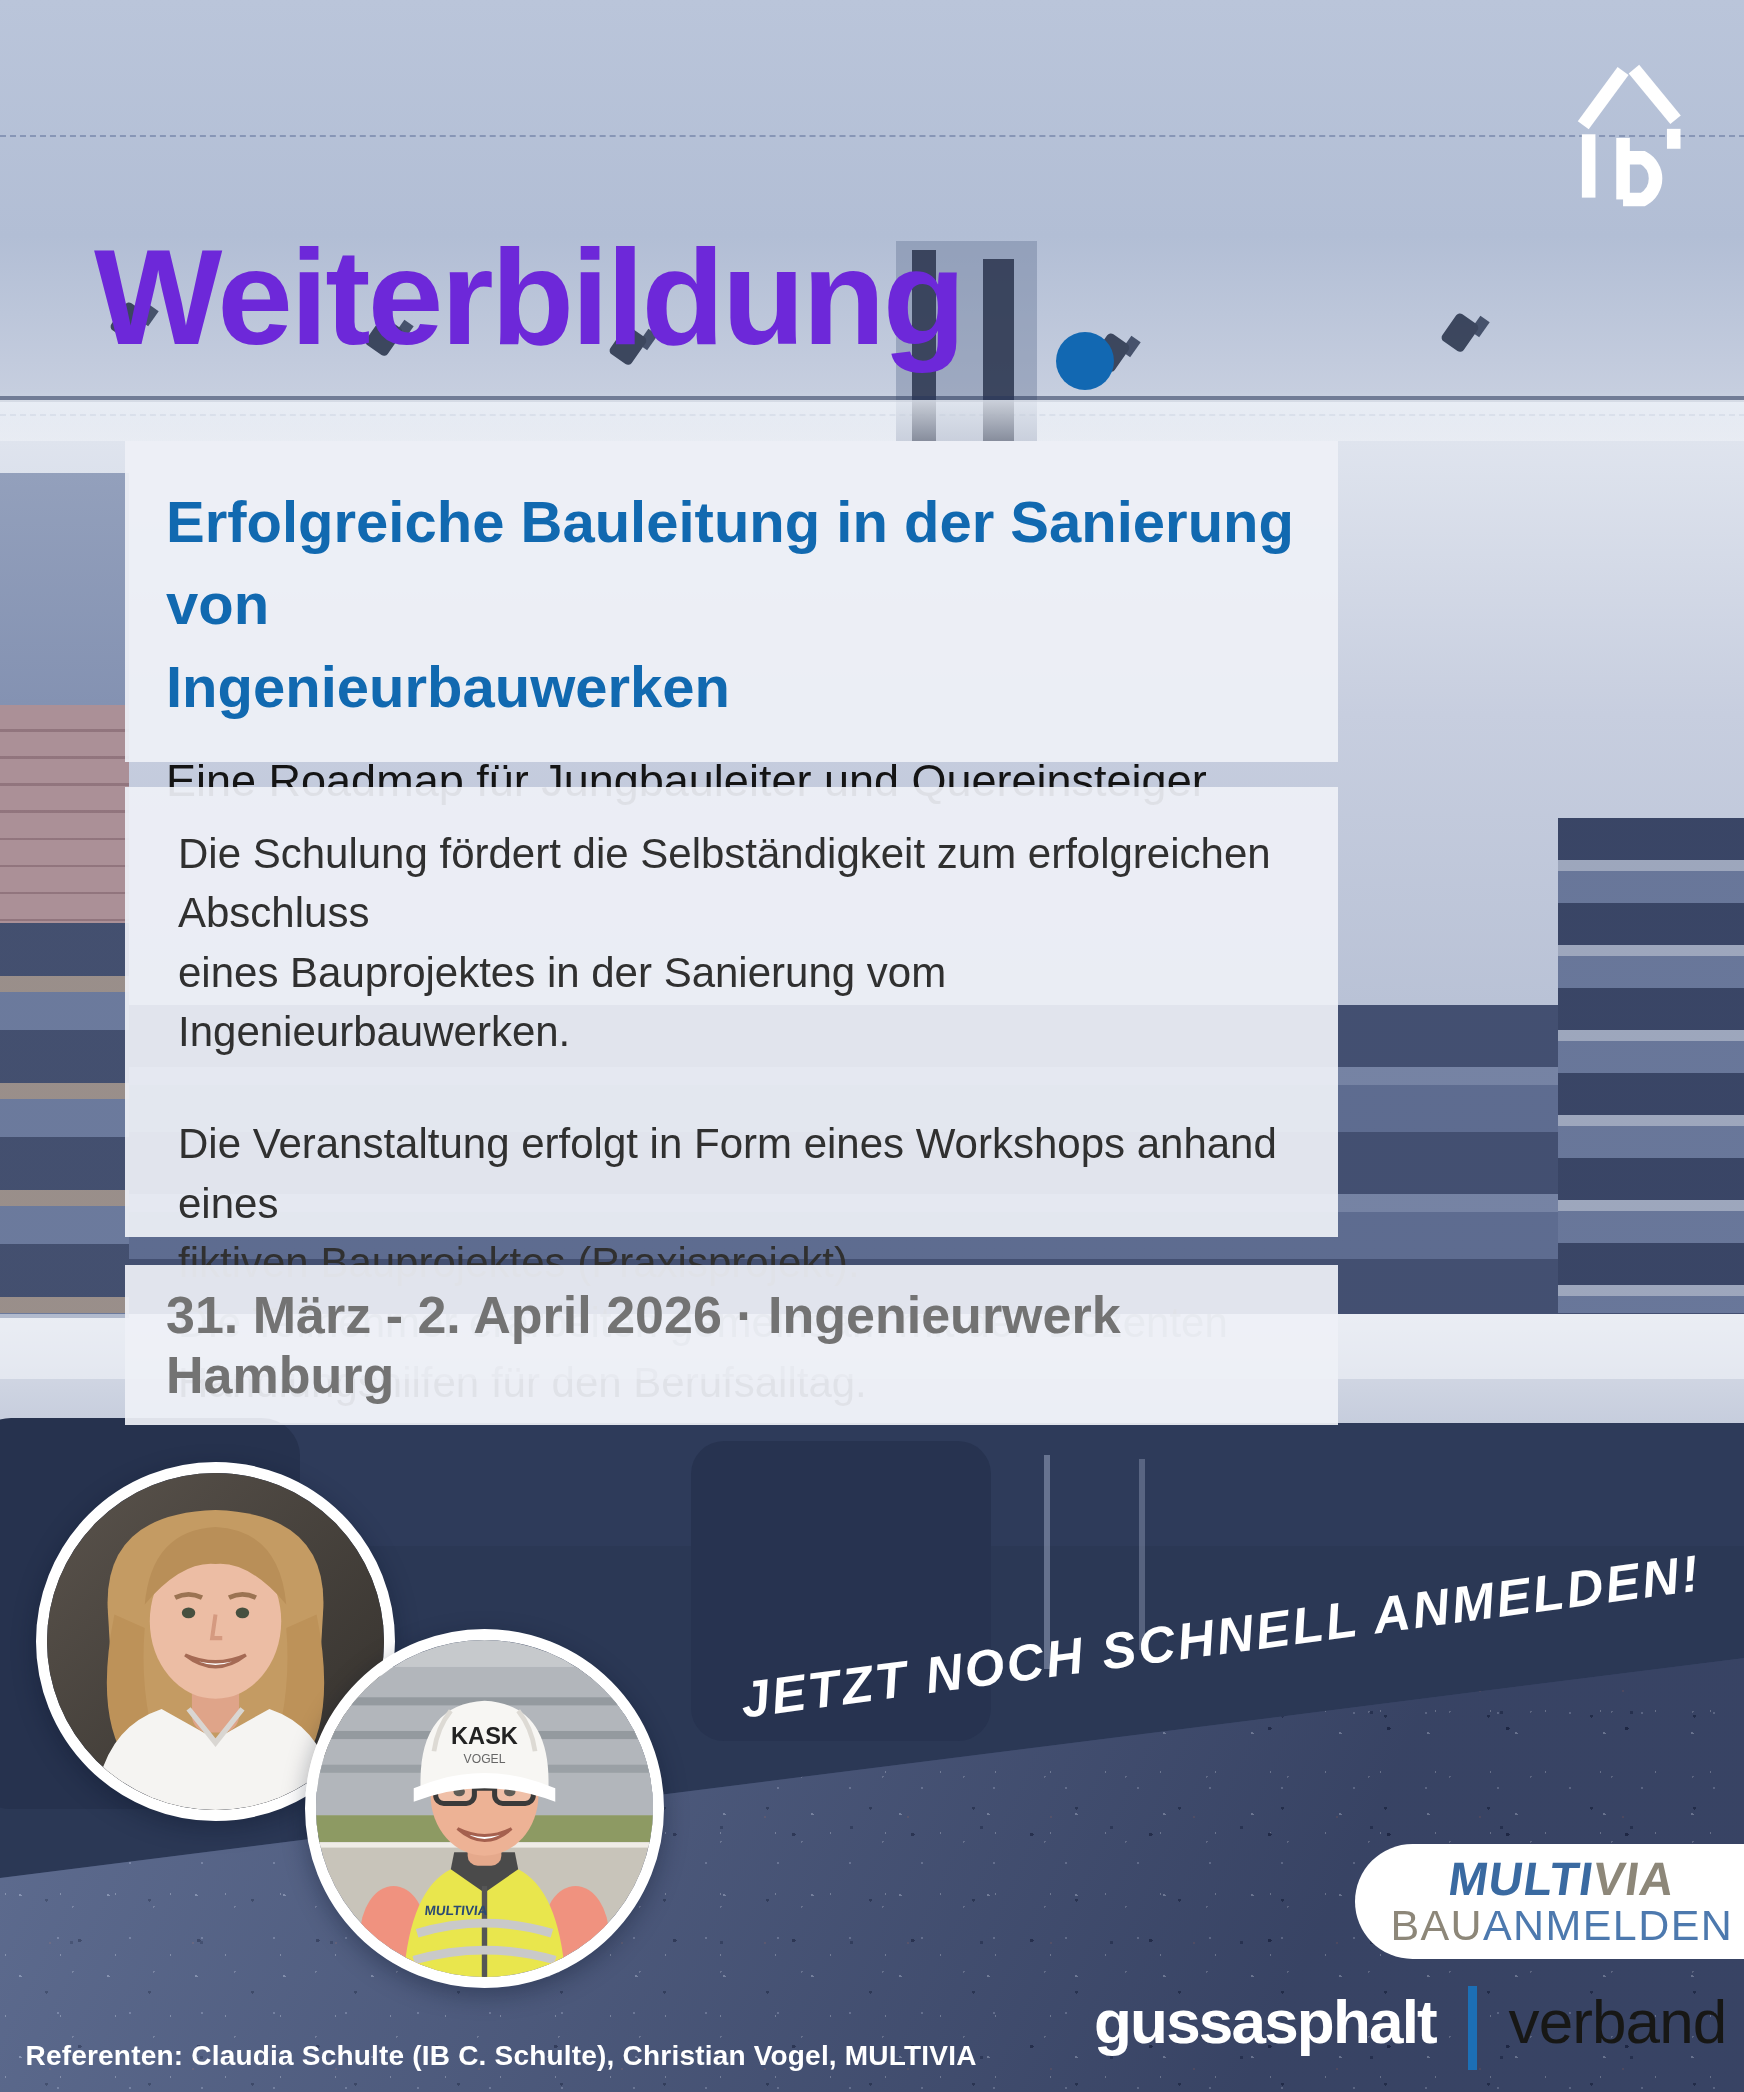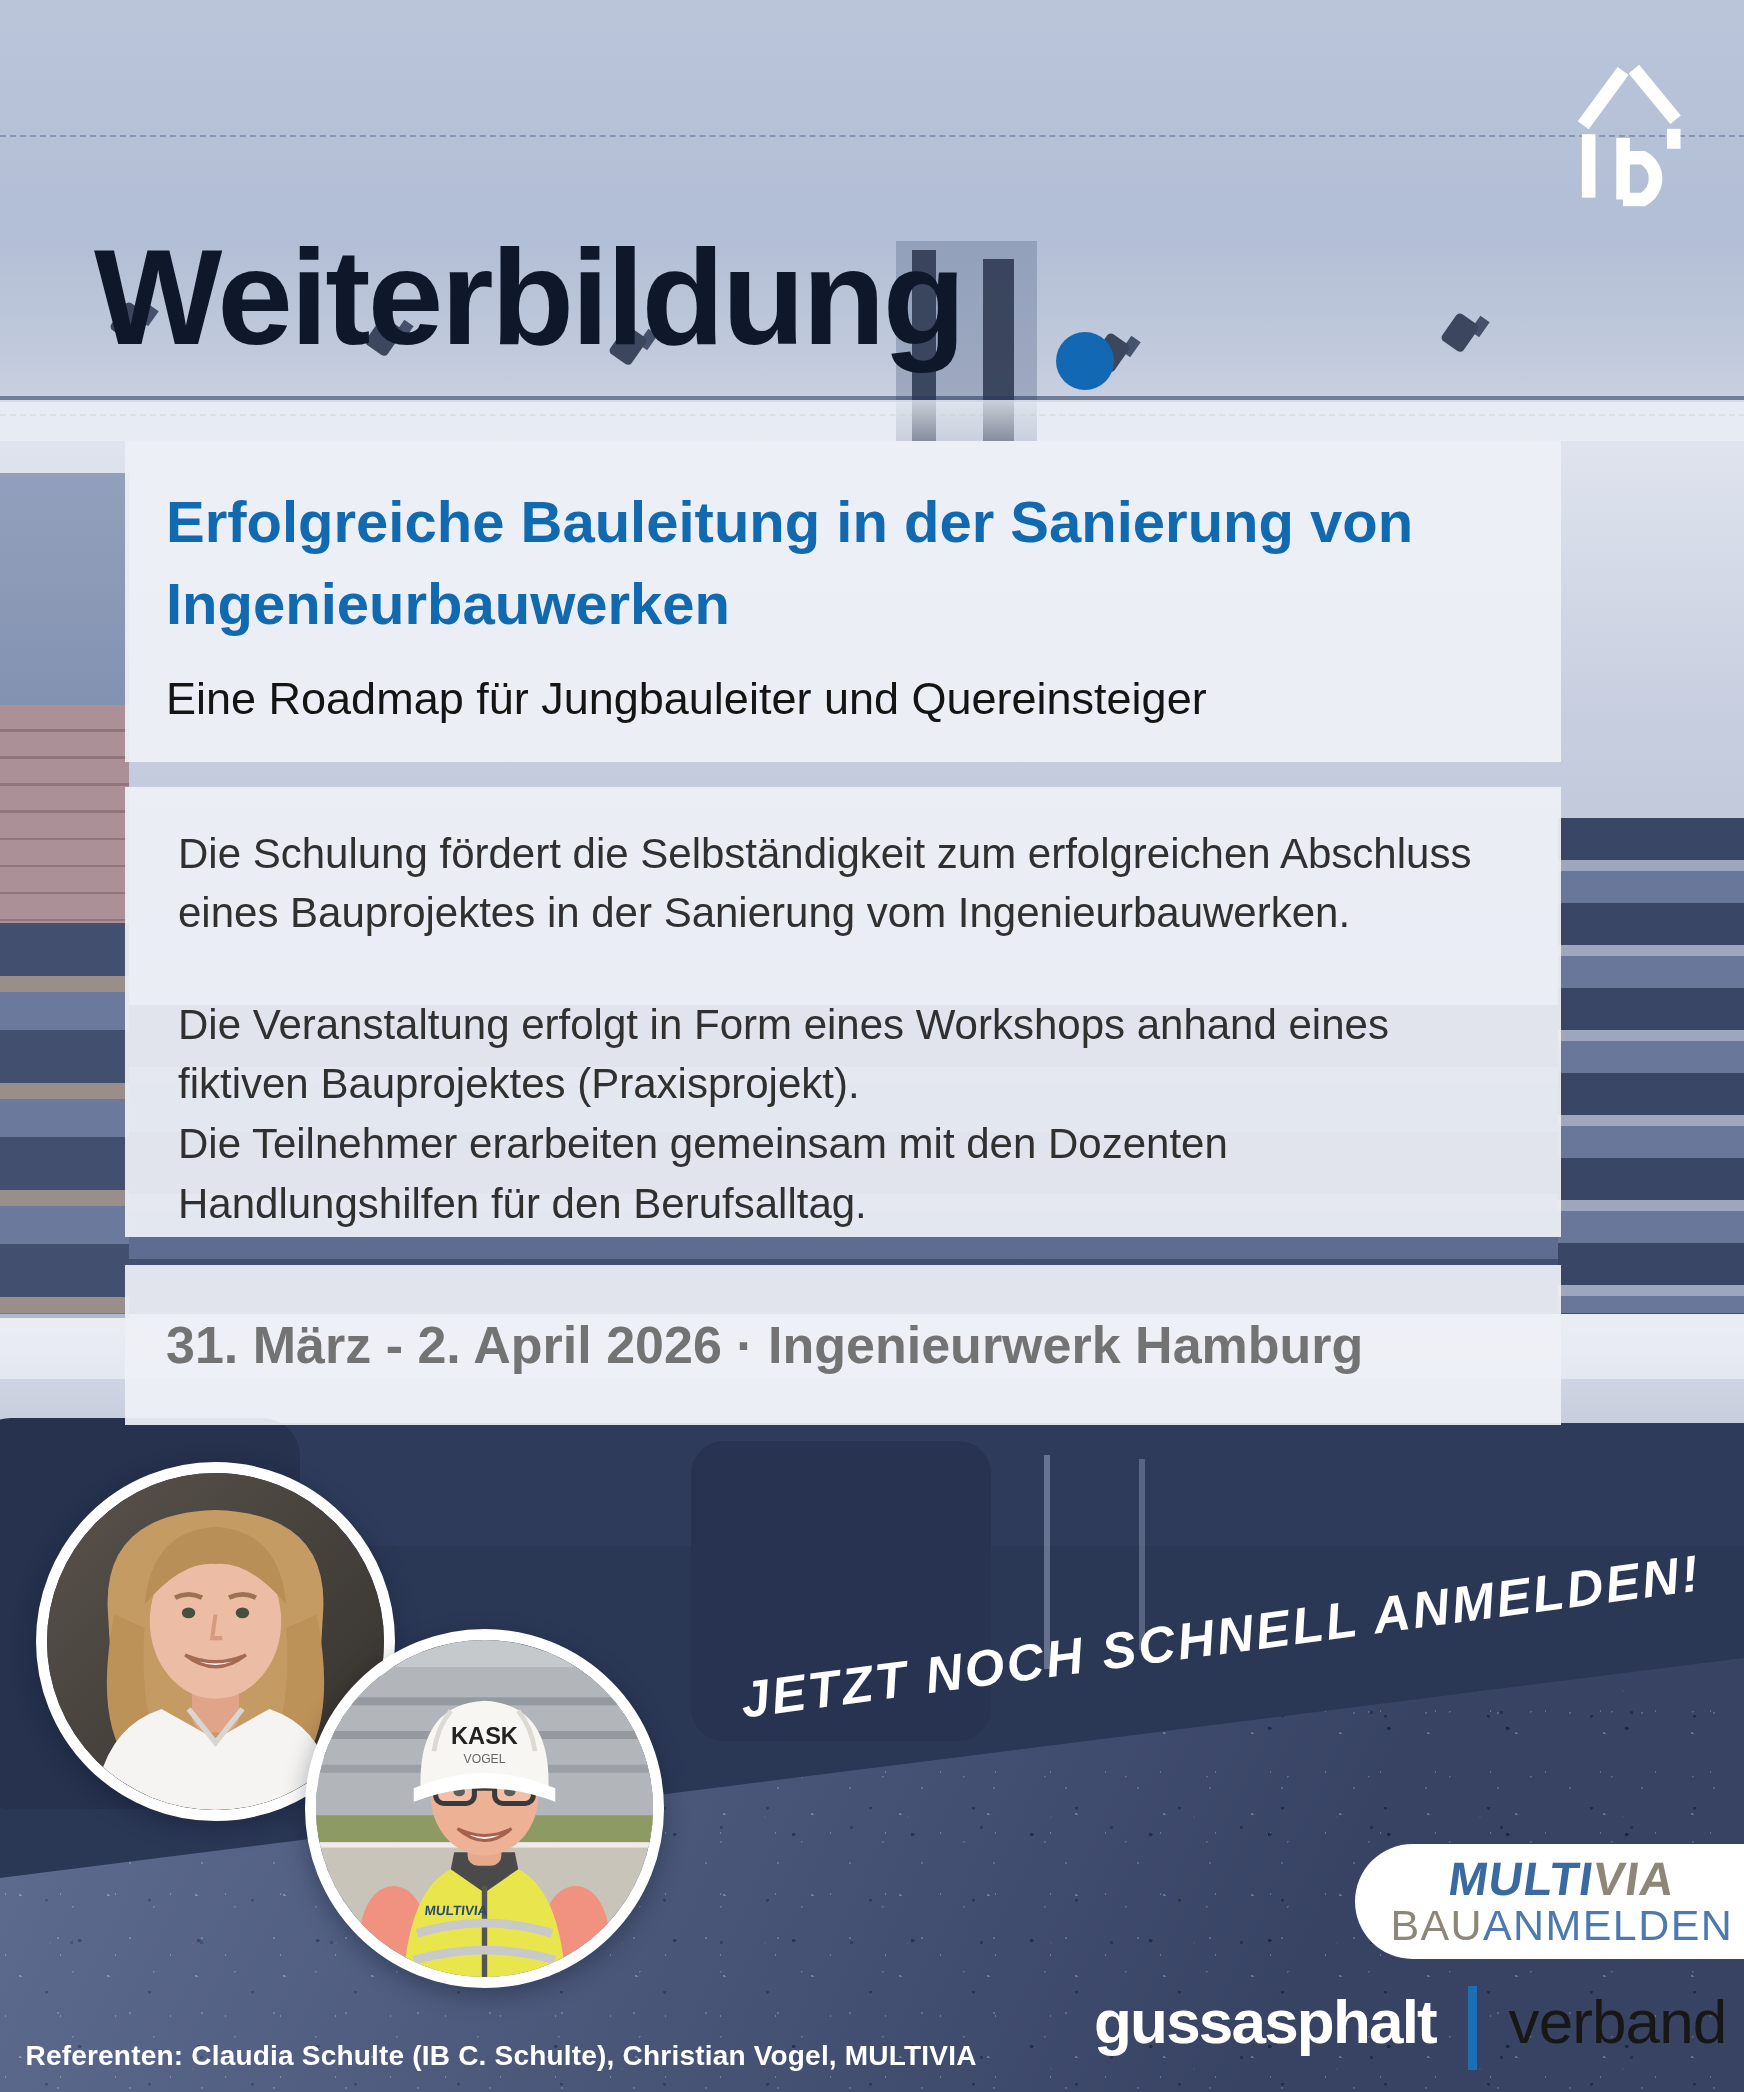--- a/index.html
+++ b/index.html
@@ -44,29 +44,29 @@
       radial-gradient(3.6px 3.6px at 67% 72%,rgba(12,20,45,.55) 50%,transparent 51%),
       radial-gradient(2.3px 2.3px at 81% 23%,rgba(200,210,235,.4) 50%,transparent 51%),
       radial-gradient(2.7px 2.7px at 45% 85%,rgba(15,25,50,.5) 50%,transparent 51%),
       radial-gradient(1.8px 1.8px at 10% 70%,rgba(225,230,245,.45) 50%,transparent 51%),
       radial-gradient(3.2px 3.2px at 55% 45%,rgba(20,30,60,.45) 50%,transparent 51%),
       radial-gradient(1.8px 1.8px at 90% 55%,rgba(220,225,240,.35) 50%,transparent 51%),
       radial-gradient(2.3px 2.3px at 35% 15%,rgba(150,110,110,.4) 50%,transparent 51%);
     background-size:100% 100%,88px 81px,119px 106px,72px 75px,103px 92px,55px 61px,130px 115px,81px 65px,143px 126px;}
 
   
-  .main-title{left:94px;top:229px;font-size:136px;font-weight:700;color:#0f172a;
+  .main-title{left:94px;top:229px;font-size:136px;font-weight:700;color:#6d28d9;
     letter-spacing:-2.7px;line-height:1;}
   .accent-dot{left:1056px;top:332px;width:58px;height:58px;border-radius:50%;background:#1268b2;}
 
   
   .house-logo{left:1576px;top:51px;width:105px;height:156px;}
 
   
-  .card{left:125px;width:1436px;background:rgba(238,240,246,.93);box-sizing:border-box;}
+  .card{left:125px;width:1213px;background:rgba(238,240,246,.93);box-sizing:border-box;}
   .card-title-box{top:441px;height:321px;padding:40px 41px 0 41px;}
   .card-title{font-size:58px;font-weight:700;color:#1169b0;line-height:1.42;margin:0;}
   .card-subtitle{font-size:45px;color:#141414;margin:27px 0 0 0;}
   .card-body{top:787px;height:450px;padding:24.5px 41px 0 41px;font-size:42px;color:#303030;line-height:1.42;}
   .card-body p{margin:12px;}
   .card-body p + p{margin-top:52px;}
   .date-band{left:0;top:1314px;width:1745px;height:65px;background:rgba(248,250,253,.5);}
   .card-date{top:1265px;height:160px;display:flex;align-items:center;padding:0 41px;}
   .card-date span{font-size:52px;font-weight:700;color:#737373;}
 

